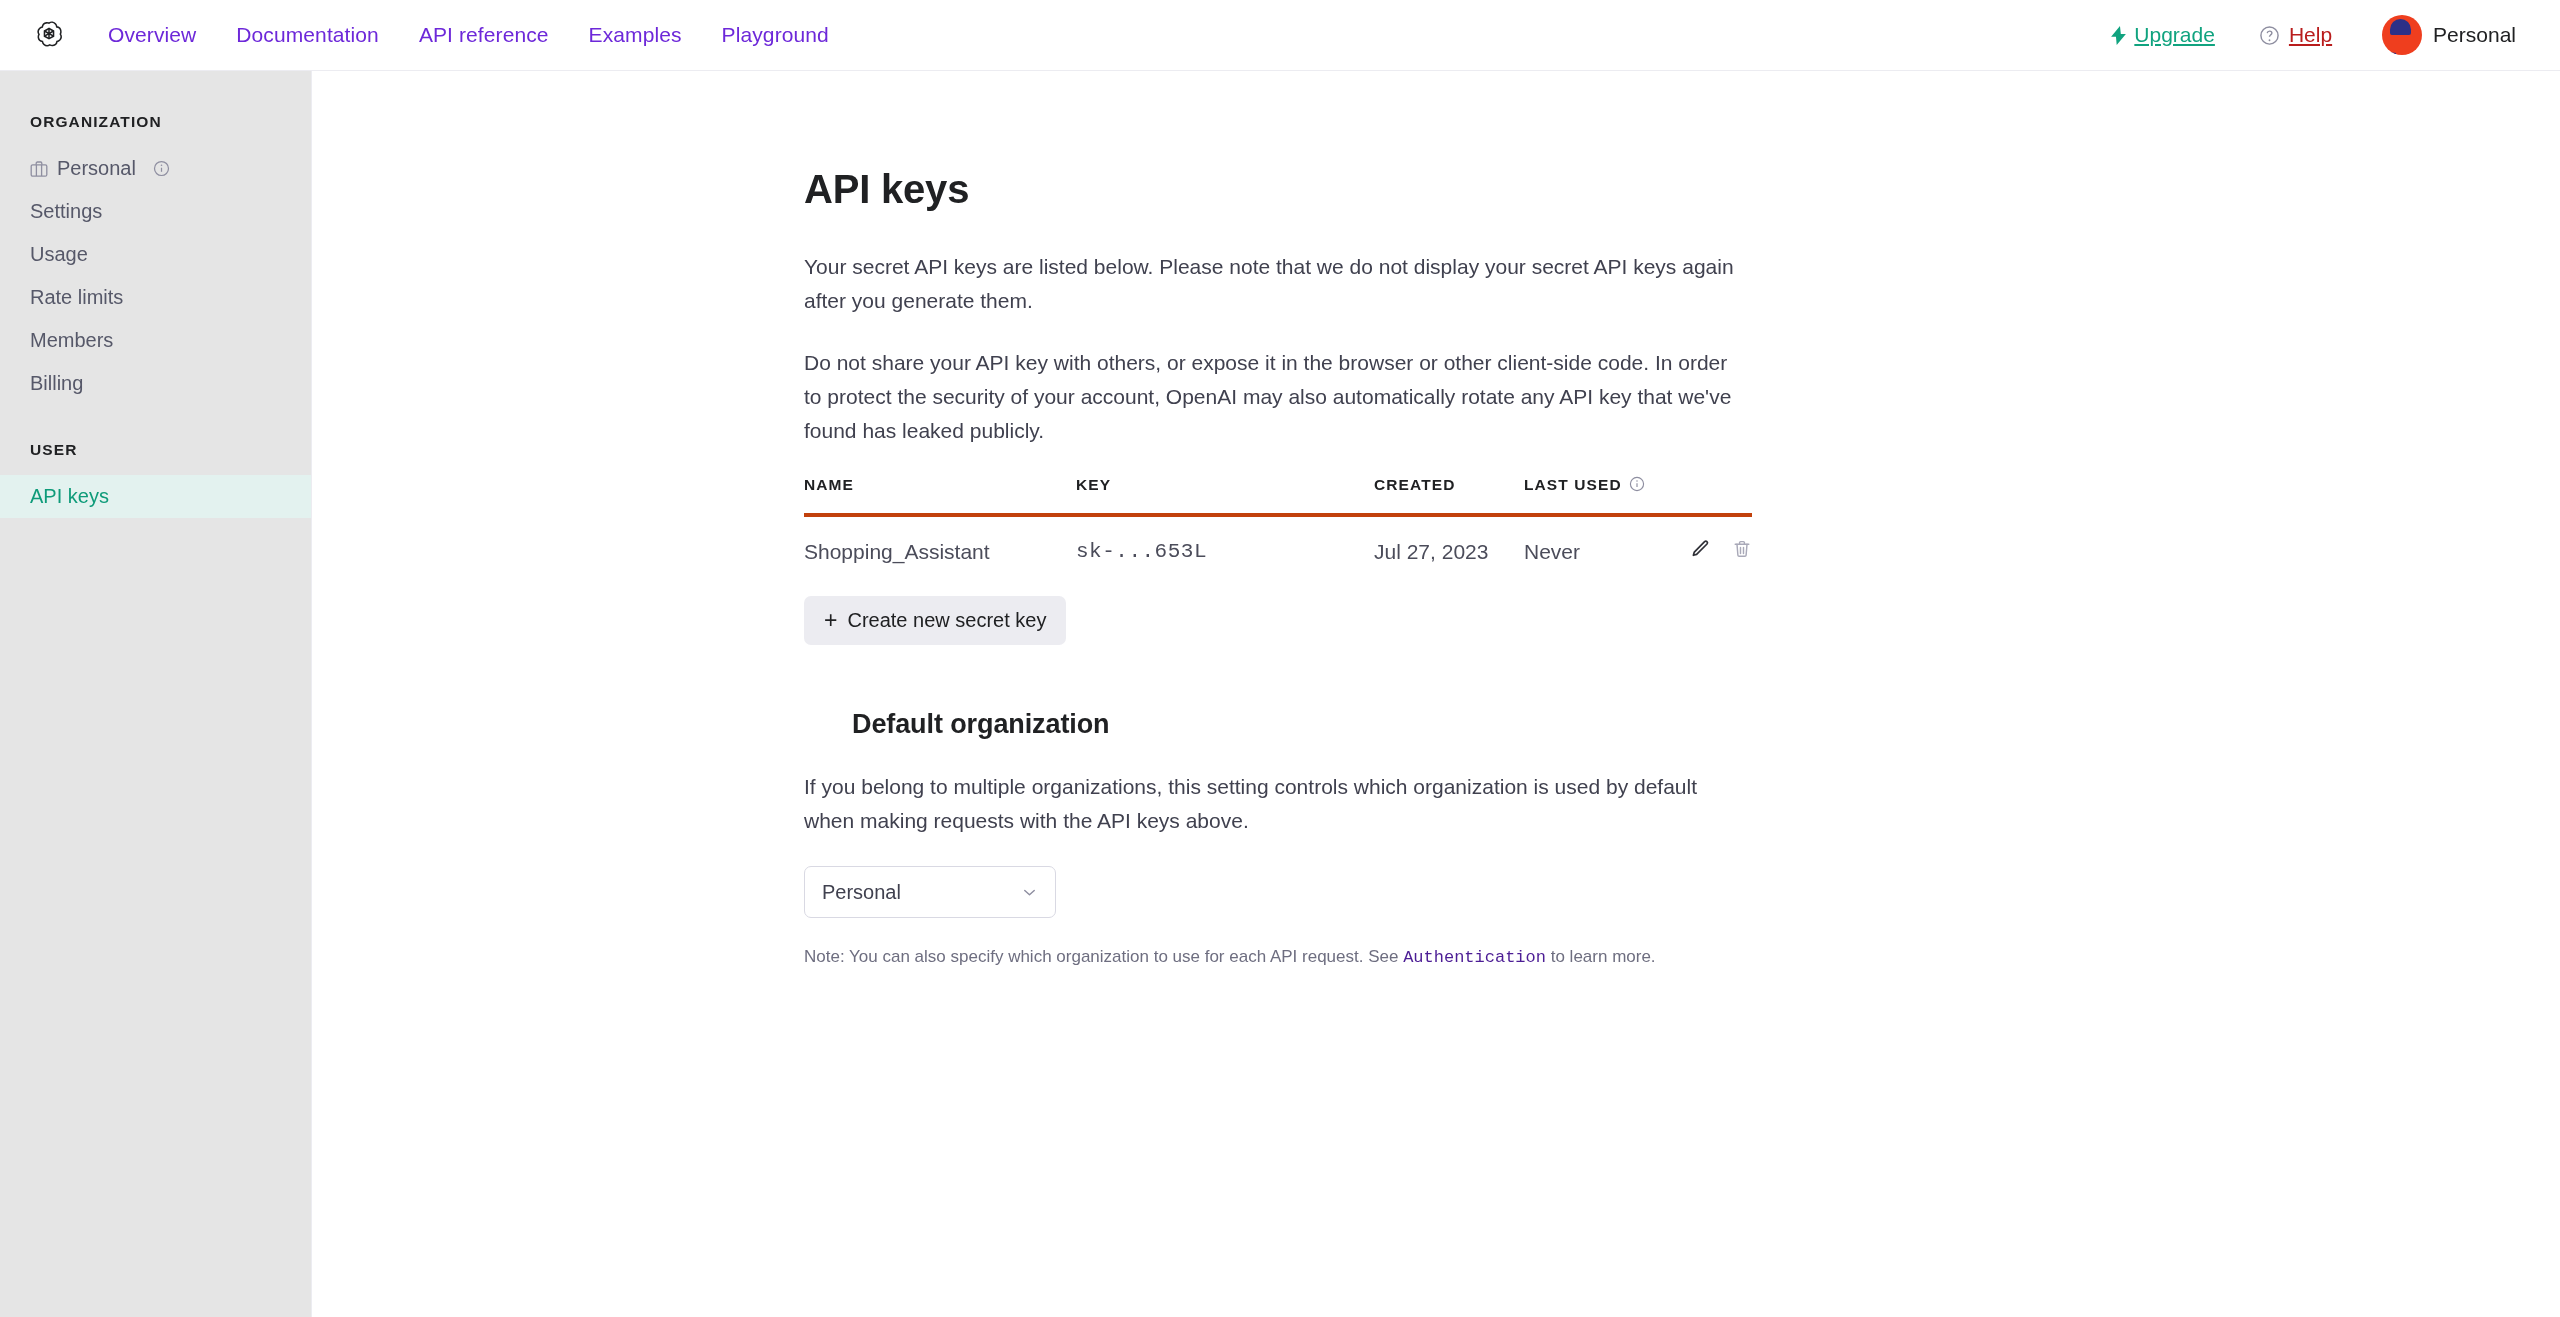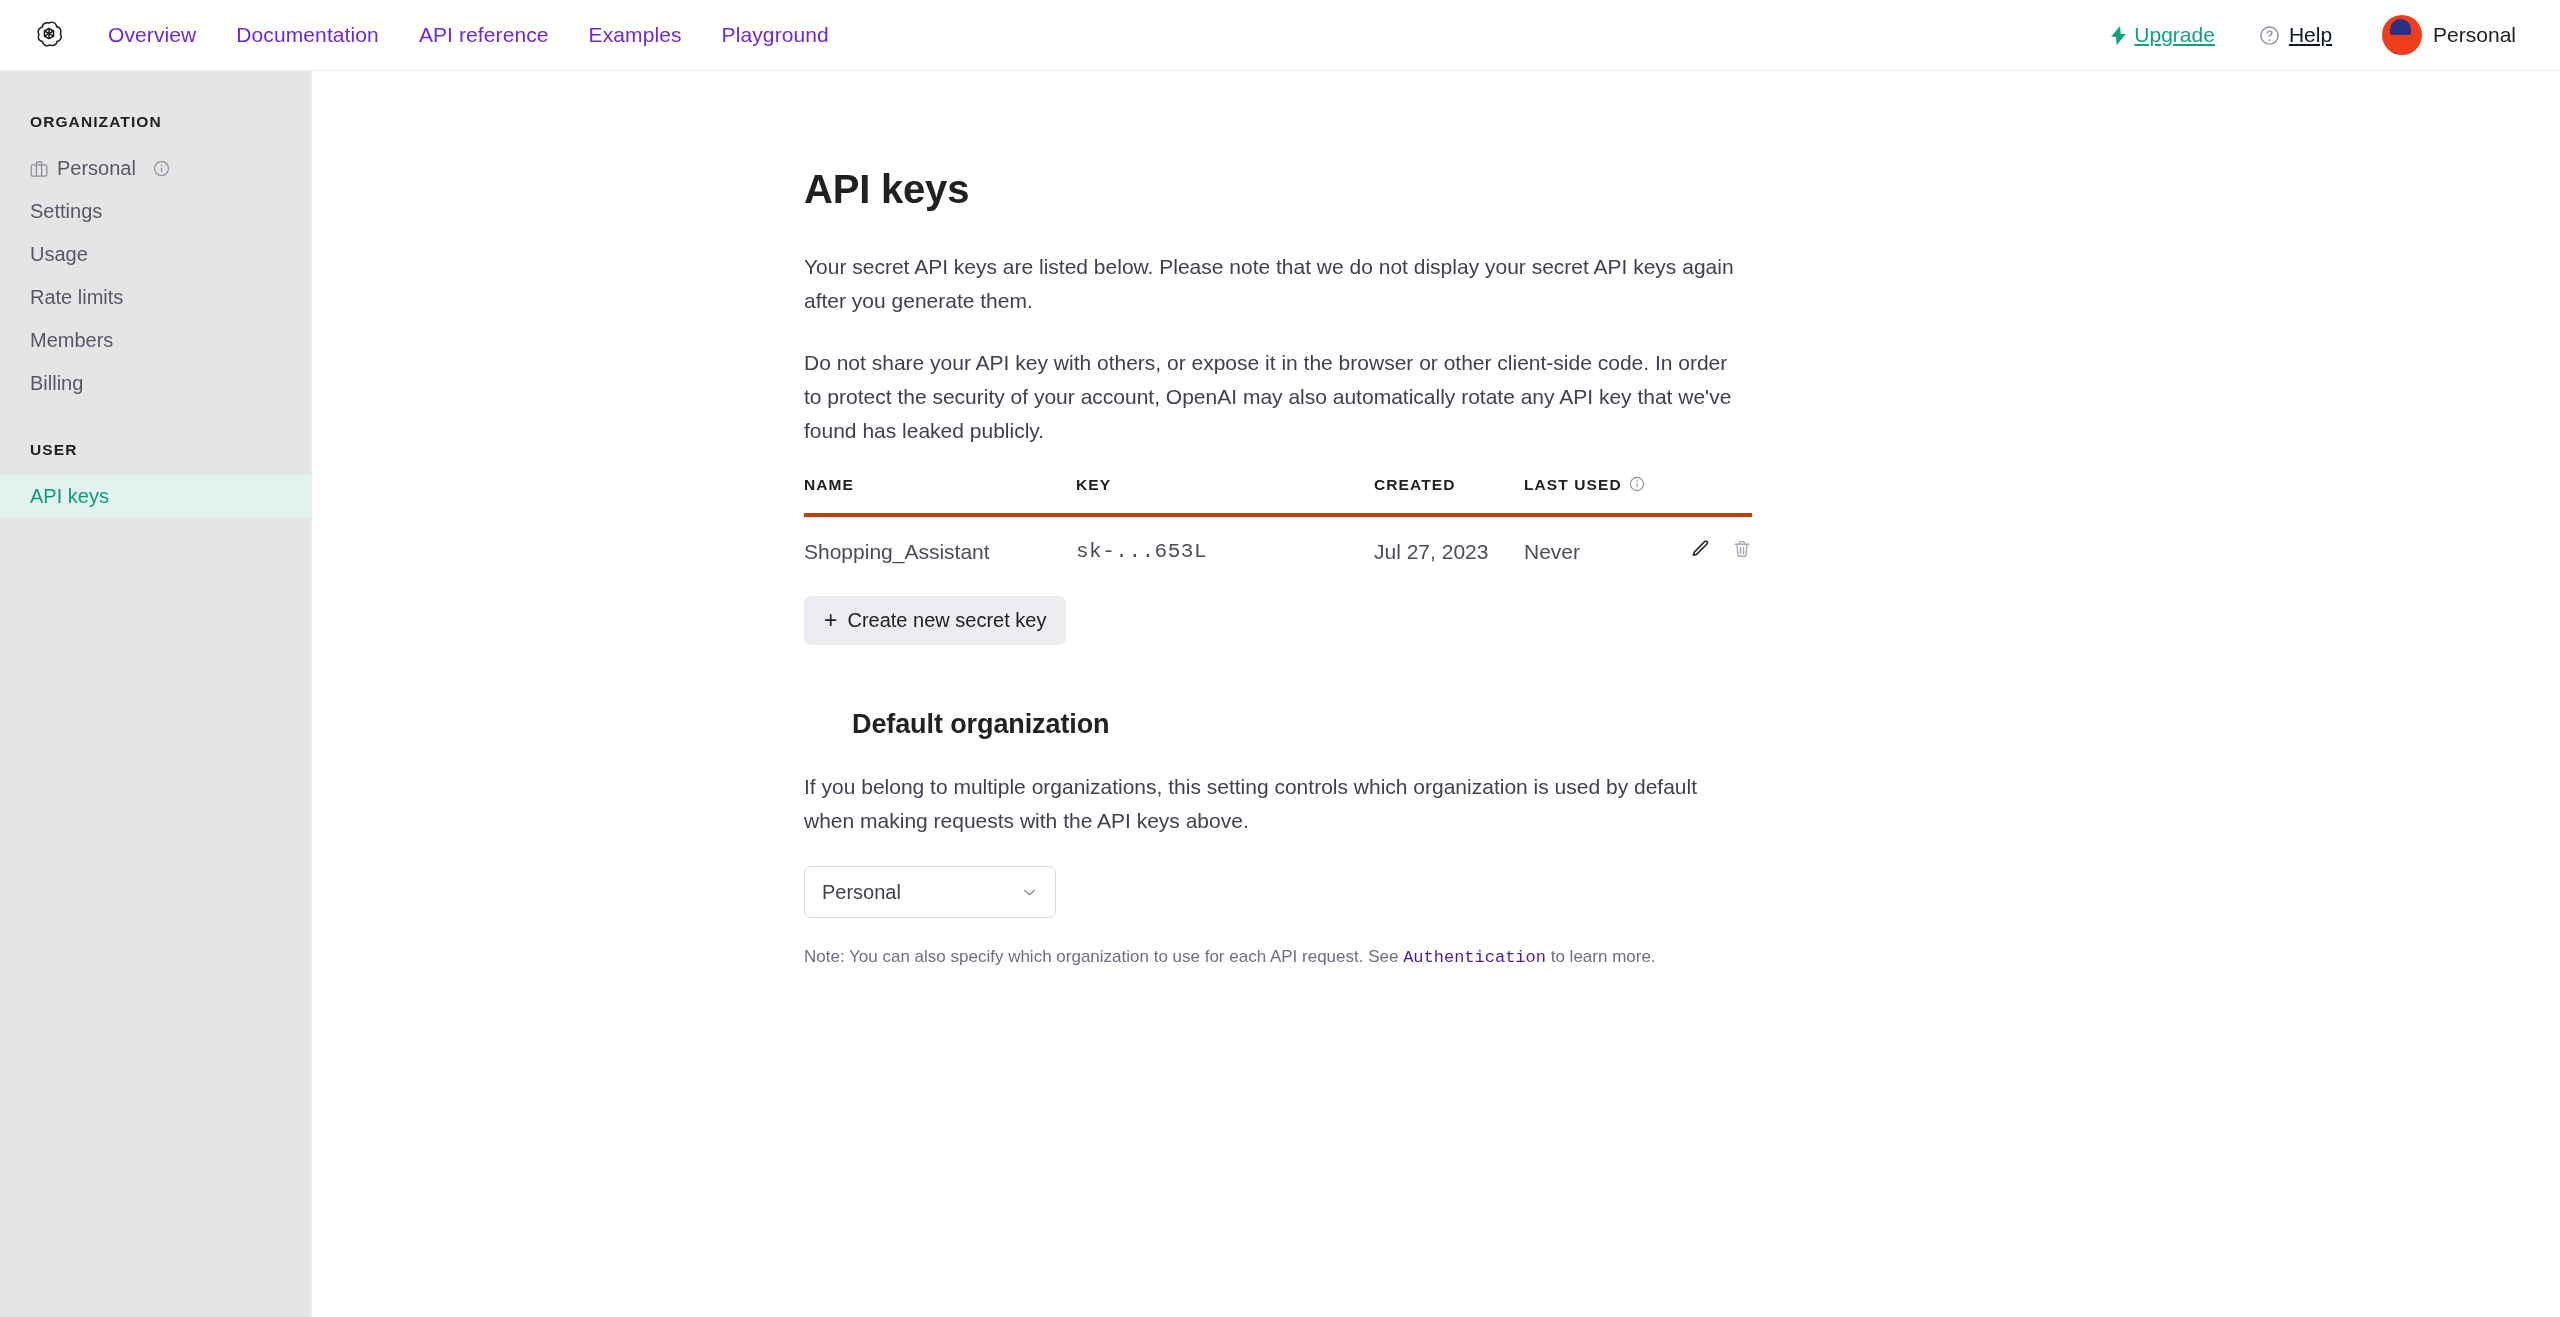--- a/index.html
+++ b/index.html
@@ -46,21 +46,21 @@
   }
   .upgrade-link {
     display: flex; align-items: center; gap: 7px;
     color: #10a37f;
     font-size: 21px;
     padding: 8px 16px;
     white-space: nowrap;
   }
   .help-link {
     display: flex; align-items: center; gap: 9px;
-    color: #0f172a;
+    color: #b91c1c;
     font-size: 21px;
     padding: 8px 16px;
     margin-left: 12px;
     white-space: nowrap;
   }
   .account-chip {
     display: flex; align-items: center; gap: 11px;
     padding: 8px 10px 8px 16px;
     margin-left: 18px;
     white-space: nowrap;

